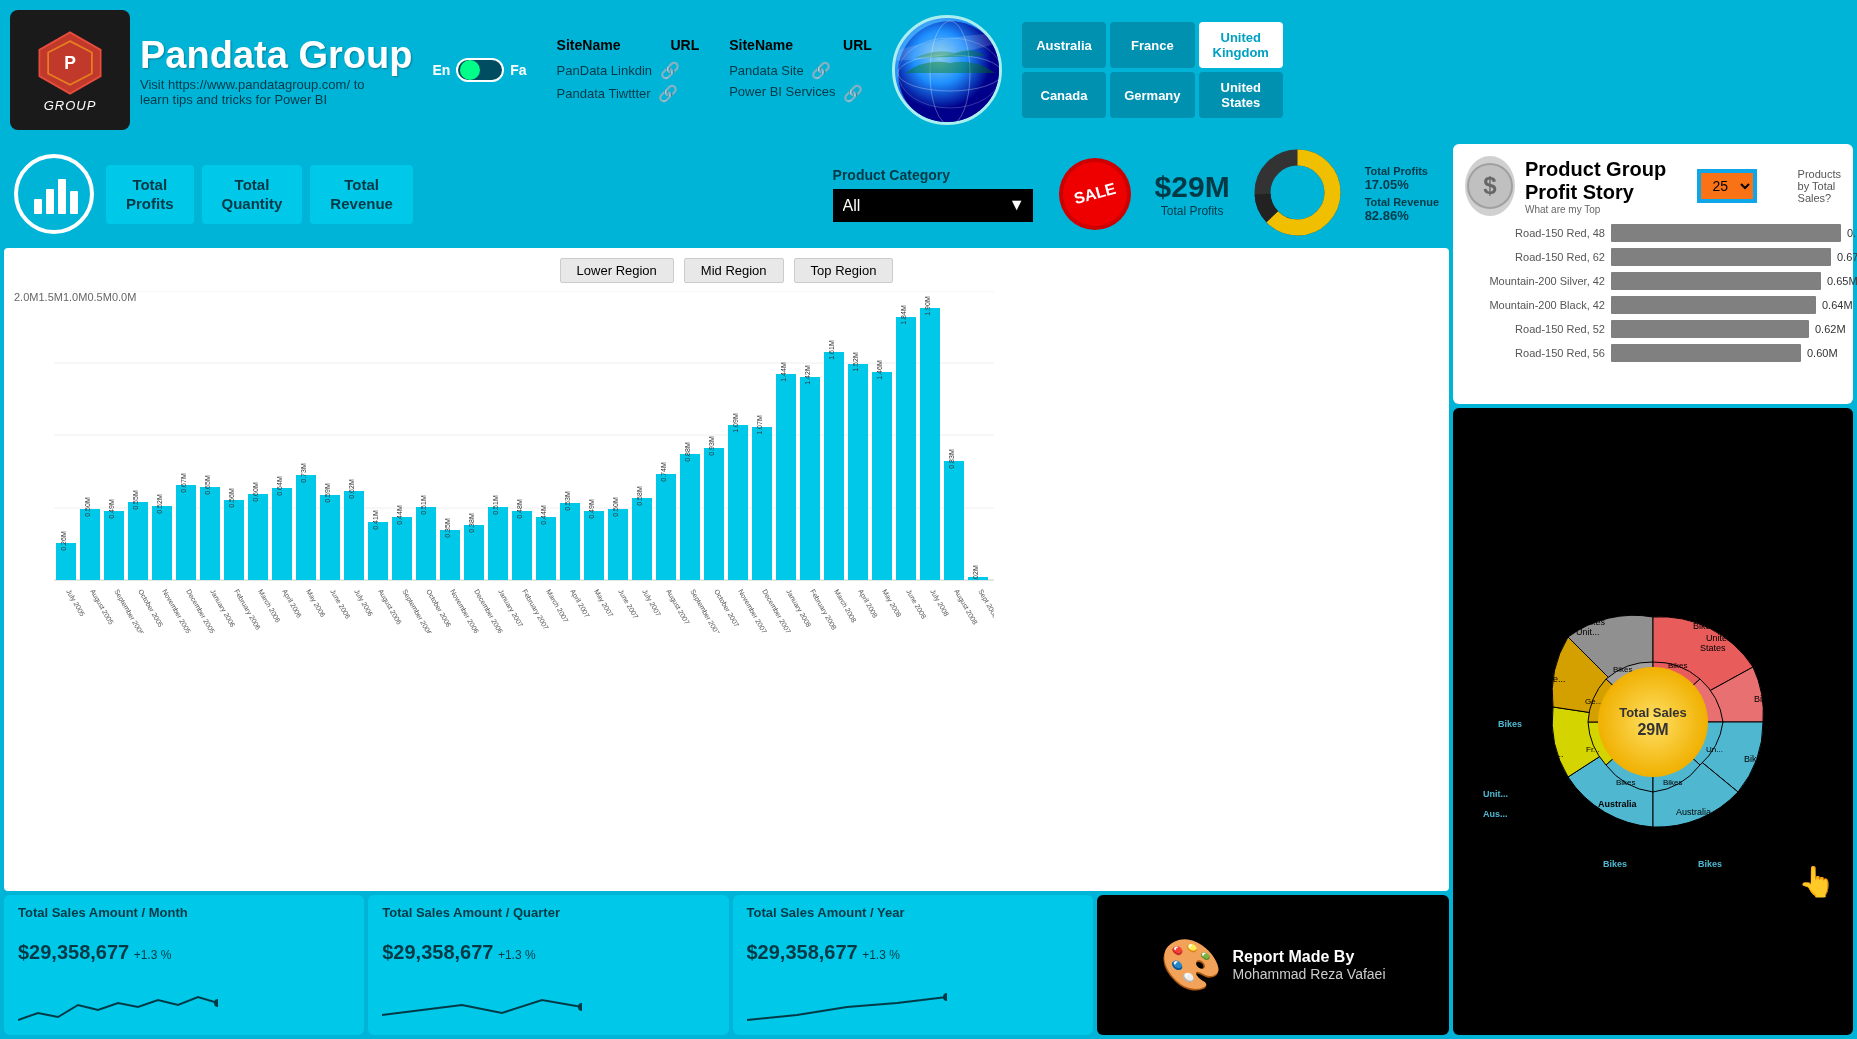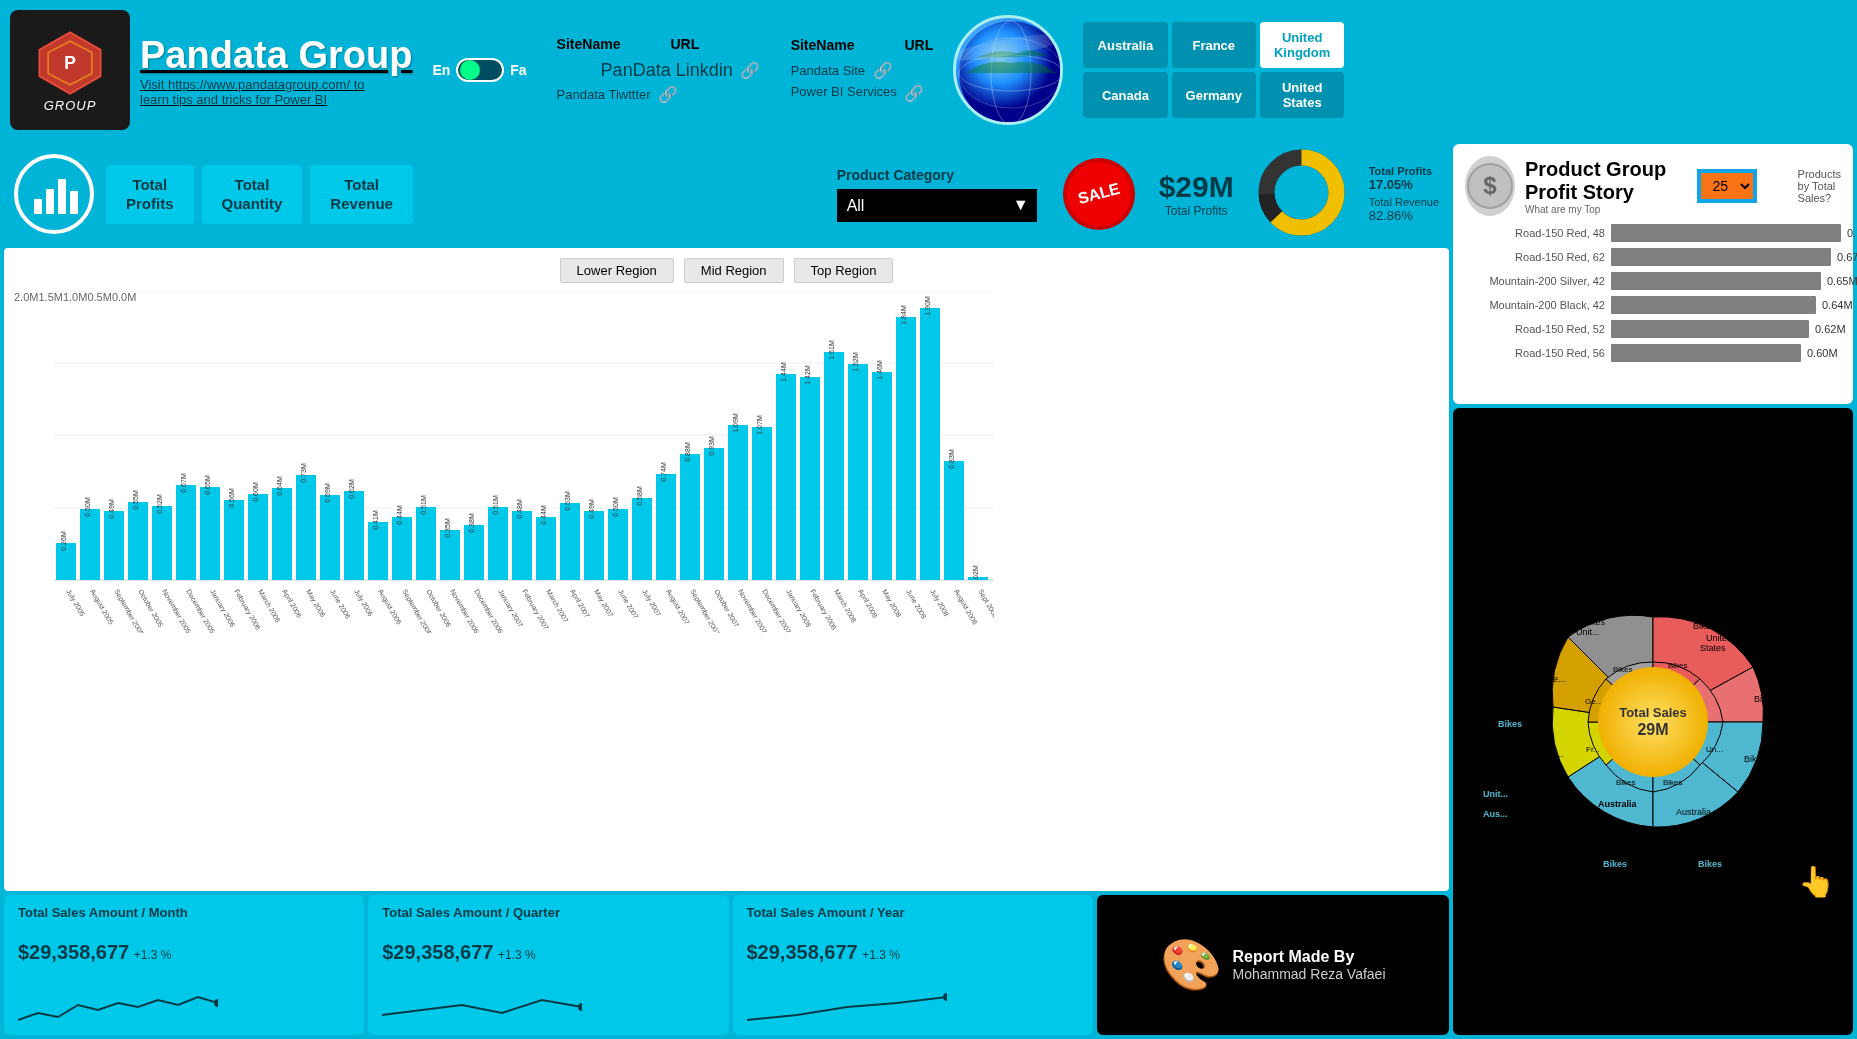--- a/index.html
+++ b/index.html
@@ -2,21 +2,21 @@
 <html><head>
   <meta charset="utf-8">
   <style>
     * { margin: 0; padding: 0; box-sizing: border-box; }
     body { width: 1857px; height: 1039px; overflow: hidden; font-family: 'Segoe UI', Arial, sans-serif; background: #000; }
 
     
     .header { background: #00b4d8; display: flex; align-items: center; height: 140px; padding: 0 10px; gap: 10px; }
     .logo-box { background: #1a1a1a; width: 120px; height: 120px; border-radius: 8px; display: flex; flex-direction: column; align-items: center; justify-content: center; flex-shrink: 0; }
     .logo-icon { width: 70px; height: 70px; }
-    .brand-text { flex-shrink: 0; text-decoration: underline; }
+    .brand-text { flex-shrink: 0; }
     .brand-title { color: #fff; font-size: 38px; font-weight: 900; text-shadow: 1px 1px 2px rgba(0,0,0,0.3); }
     .brand-subtitle { color: #003a47; font-size: 13px; }
     .brand-subtitle a { color: #003a47; }
     .lang-toggle { display: flex; align-items: center; gap: 6px; margin-left: 10px; flex-shrink: 0; }
     .lang-label { color: #fff; font-weight: bold; font-size: 14px; }
     .toggle-switch { width: 48px; height: 24px; background: #004d61; border-radius: 12px; position: relative; display: flex; align-items: center; border: 2px solid #fff; }
     .toggle-knob { width: 20px; height: 20px; background: #00ff88; border-radius: 50%; position: absolute; left: 2px; }
     .nav-col { display: flex; flex-direction: column; gap: 4px; }
     .globe-container { margin-left: 10px; flex-shrink: 0; }
     .globe { width: 110px; height: 110px; background: radial-gradient(circle at 40% 35%, #87ceeb, #1e90ff 50%, #00008b 80%); border-radius: 50%; border: 3px solid #aee; position: relative; overflow: hidden; }
@@ -99,21 +99,21 @@
     </div>
     <span class="lang-label">Fa</span>
   </div>
 
   <div class="nav-col" style="margin-left:20px;">
     <div style="display:flex;gap:50px;margin-bottom:4px;">
       <span style="color:#000;font-weight:bold;font-size:14px;">SiteName</span>
       <span style="color:#000;font-weight:bold;font-size:14px;">URL</span>
     </div>
     <div style="display:flex;align-items:center;gap:8px;">
-      <span style="color:#003a47;font-size:18px;font-weight:500;margin-left:44px;">PanData Linkdin</span>
+      <span style="color:#003a47;font-size:13px;font-weight:500;">PanData Linkdin</span>
       <span style="color:#003a47;">🔗</span>
     </div>
     <div style="display:flex;align-items:center;gap:8px;">
       <span style="color:#003a47;font-size:13px;font-weight:500;">Pandata Tiwttter</span>
       <span style="color:#003a47;">🔗</span>
     </div>
   </div>
 
   <div class="nav-col" style="margin-left:20px;">
     <div style="display:flex;gap:50px;margin-bottom:4px;">
@@ -213,21 +213,21 @@
             <circle cx="47.5" cy="47.5" r="35" fill="none" stroke="#333" stroke-width="16"></circle>
             <circle cx="47.5" cy="47.5" r="35" fill="none" stroke="#f0c000" stroke-width="16" stroke-dasharray="138 82" stroke-dashoffset="0" transform="rotate(-90 47.5 47.5)"></circle>
             <circle cx="47.5" cy="47.5" r="35" fill="none" stroke="#222" stroke-width="16" stroke-dasharray="25 195" stroke-dashoffset="-138" transform="rotate(-90 47.5 47.5)"></circle>
           </svg>
         </div>
         <div style="font-size:11px;">
           <div style="color:#003a47;font-weight:bold;">
             <span>Total Profits</span><br>
             <span style="font-size:13px;">17.05%</span>
           </div>
-          <div style="color:#003a47;font-weight:normal;margin-top:4px;">
+          <div style="color:#003a47;font-weight:bold;margin-top:4px;">
             <span>Total Revenue</span><br>
             <span style="font-size:13px;">82.86%</span>
           </div>
         </div>
       </div>
     </div>
 
     <div class="chart-section">
       <div class="chart-title-row">
         <button class="region-btn">Lower Region</button>

